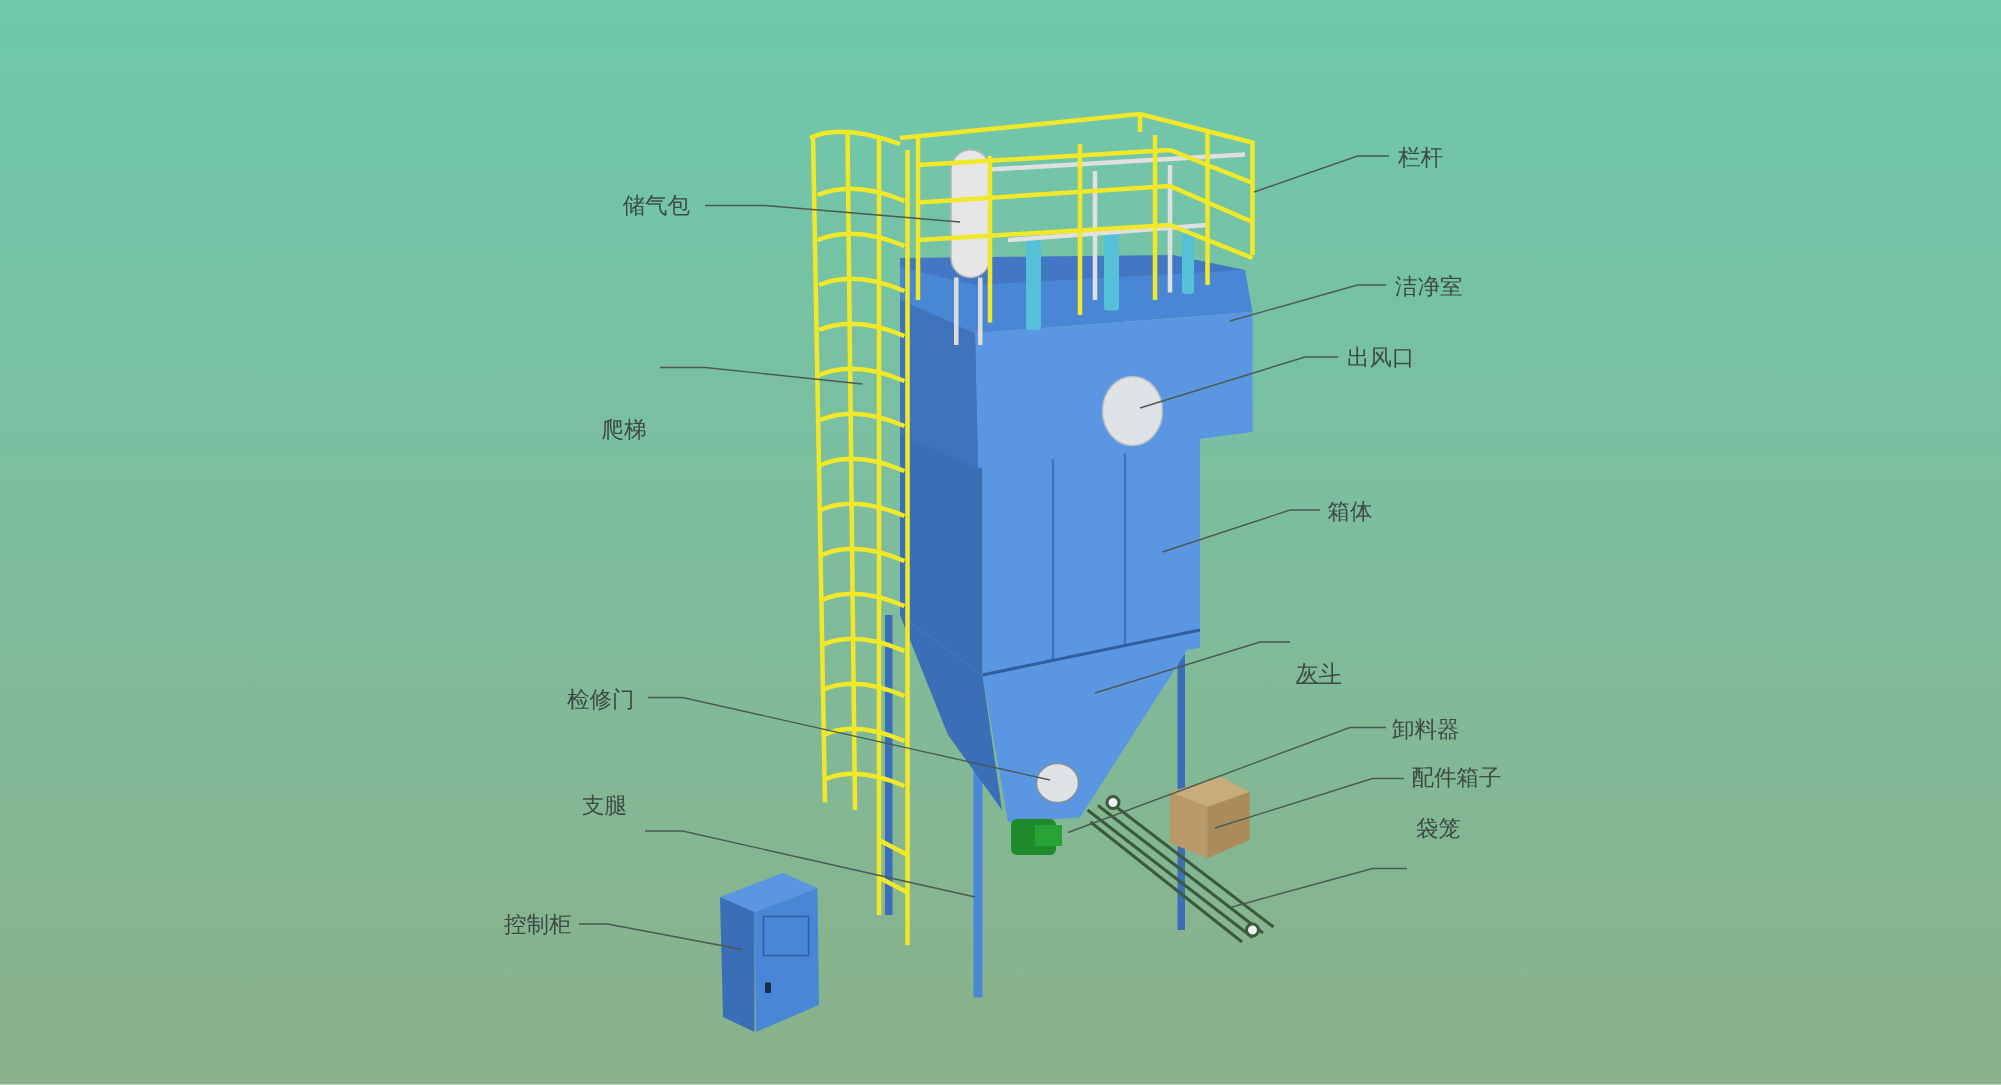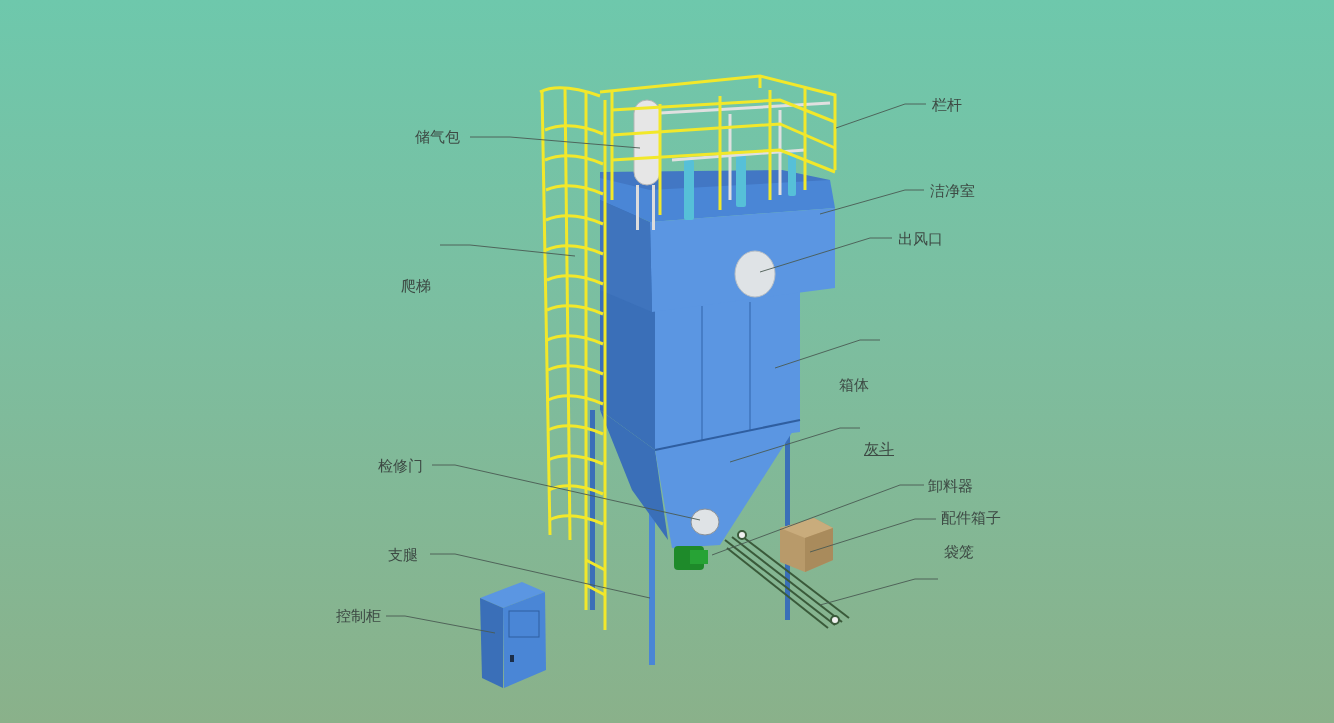--- a/index.html
+++ b/index.html
@@ -146,22 +146,22 @@
     <polyline points="938,579 915,579 820,605"></polyline>
     <polyline points="386,616 405,616 495,633"></polyline>
   </g>
 </svg>
 
 <div class="label" style="left:932px;top:96px;">栏杆</div>
 <div class="label" style="left:415px;top:128px;">储气包</div>
 <div class="label" style="left:930px;top:182px;">洁净室</div>
 <div class="label" style="left:401px;top:237px;margin-top:40px;">爬梯</div>
 <div class="label" style="left:898px;top:230px;font-family:Liberation Serif, serif;">出风口</div>
-<div class="label" style="left:839px;top:332px;margin-top:44px;">箱体</div>
+<div class="label" style="left:885px;top:332px;">箱体</div>
 <div class="label" style="left:864px;top:440px;text-decoration:underline;">灰斗</div>
 <div class="label" style="left:378px;top:457px;">检修门</div>
 <div class="label" style="left:928px;top:477px;">卸料器</div>
 <div class="label" style="left:941px;top:511px;font-family:Liberation Mono, monospace;">配件箱子</div>
-<div class="label" style="left:388px;top:546px;">支腿</div>
+<div class="label" style="left:388px;top:528px;">支腿</div>
 <div class="label" style="left:944px;top:543px;">袋笼</div>
 <div class="label" style="left:336px;top:607px;text-align:right;">控制柜</div>
 
 </div>
 
 </body></html>

